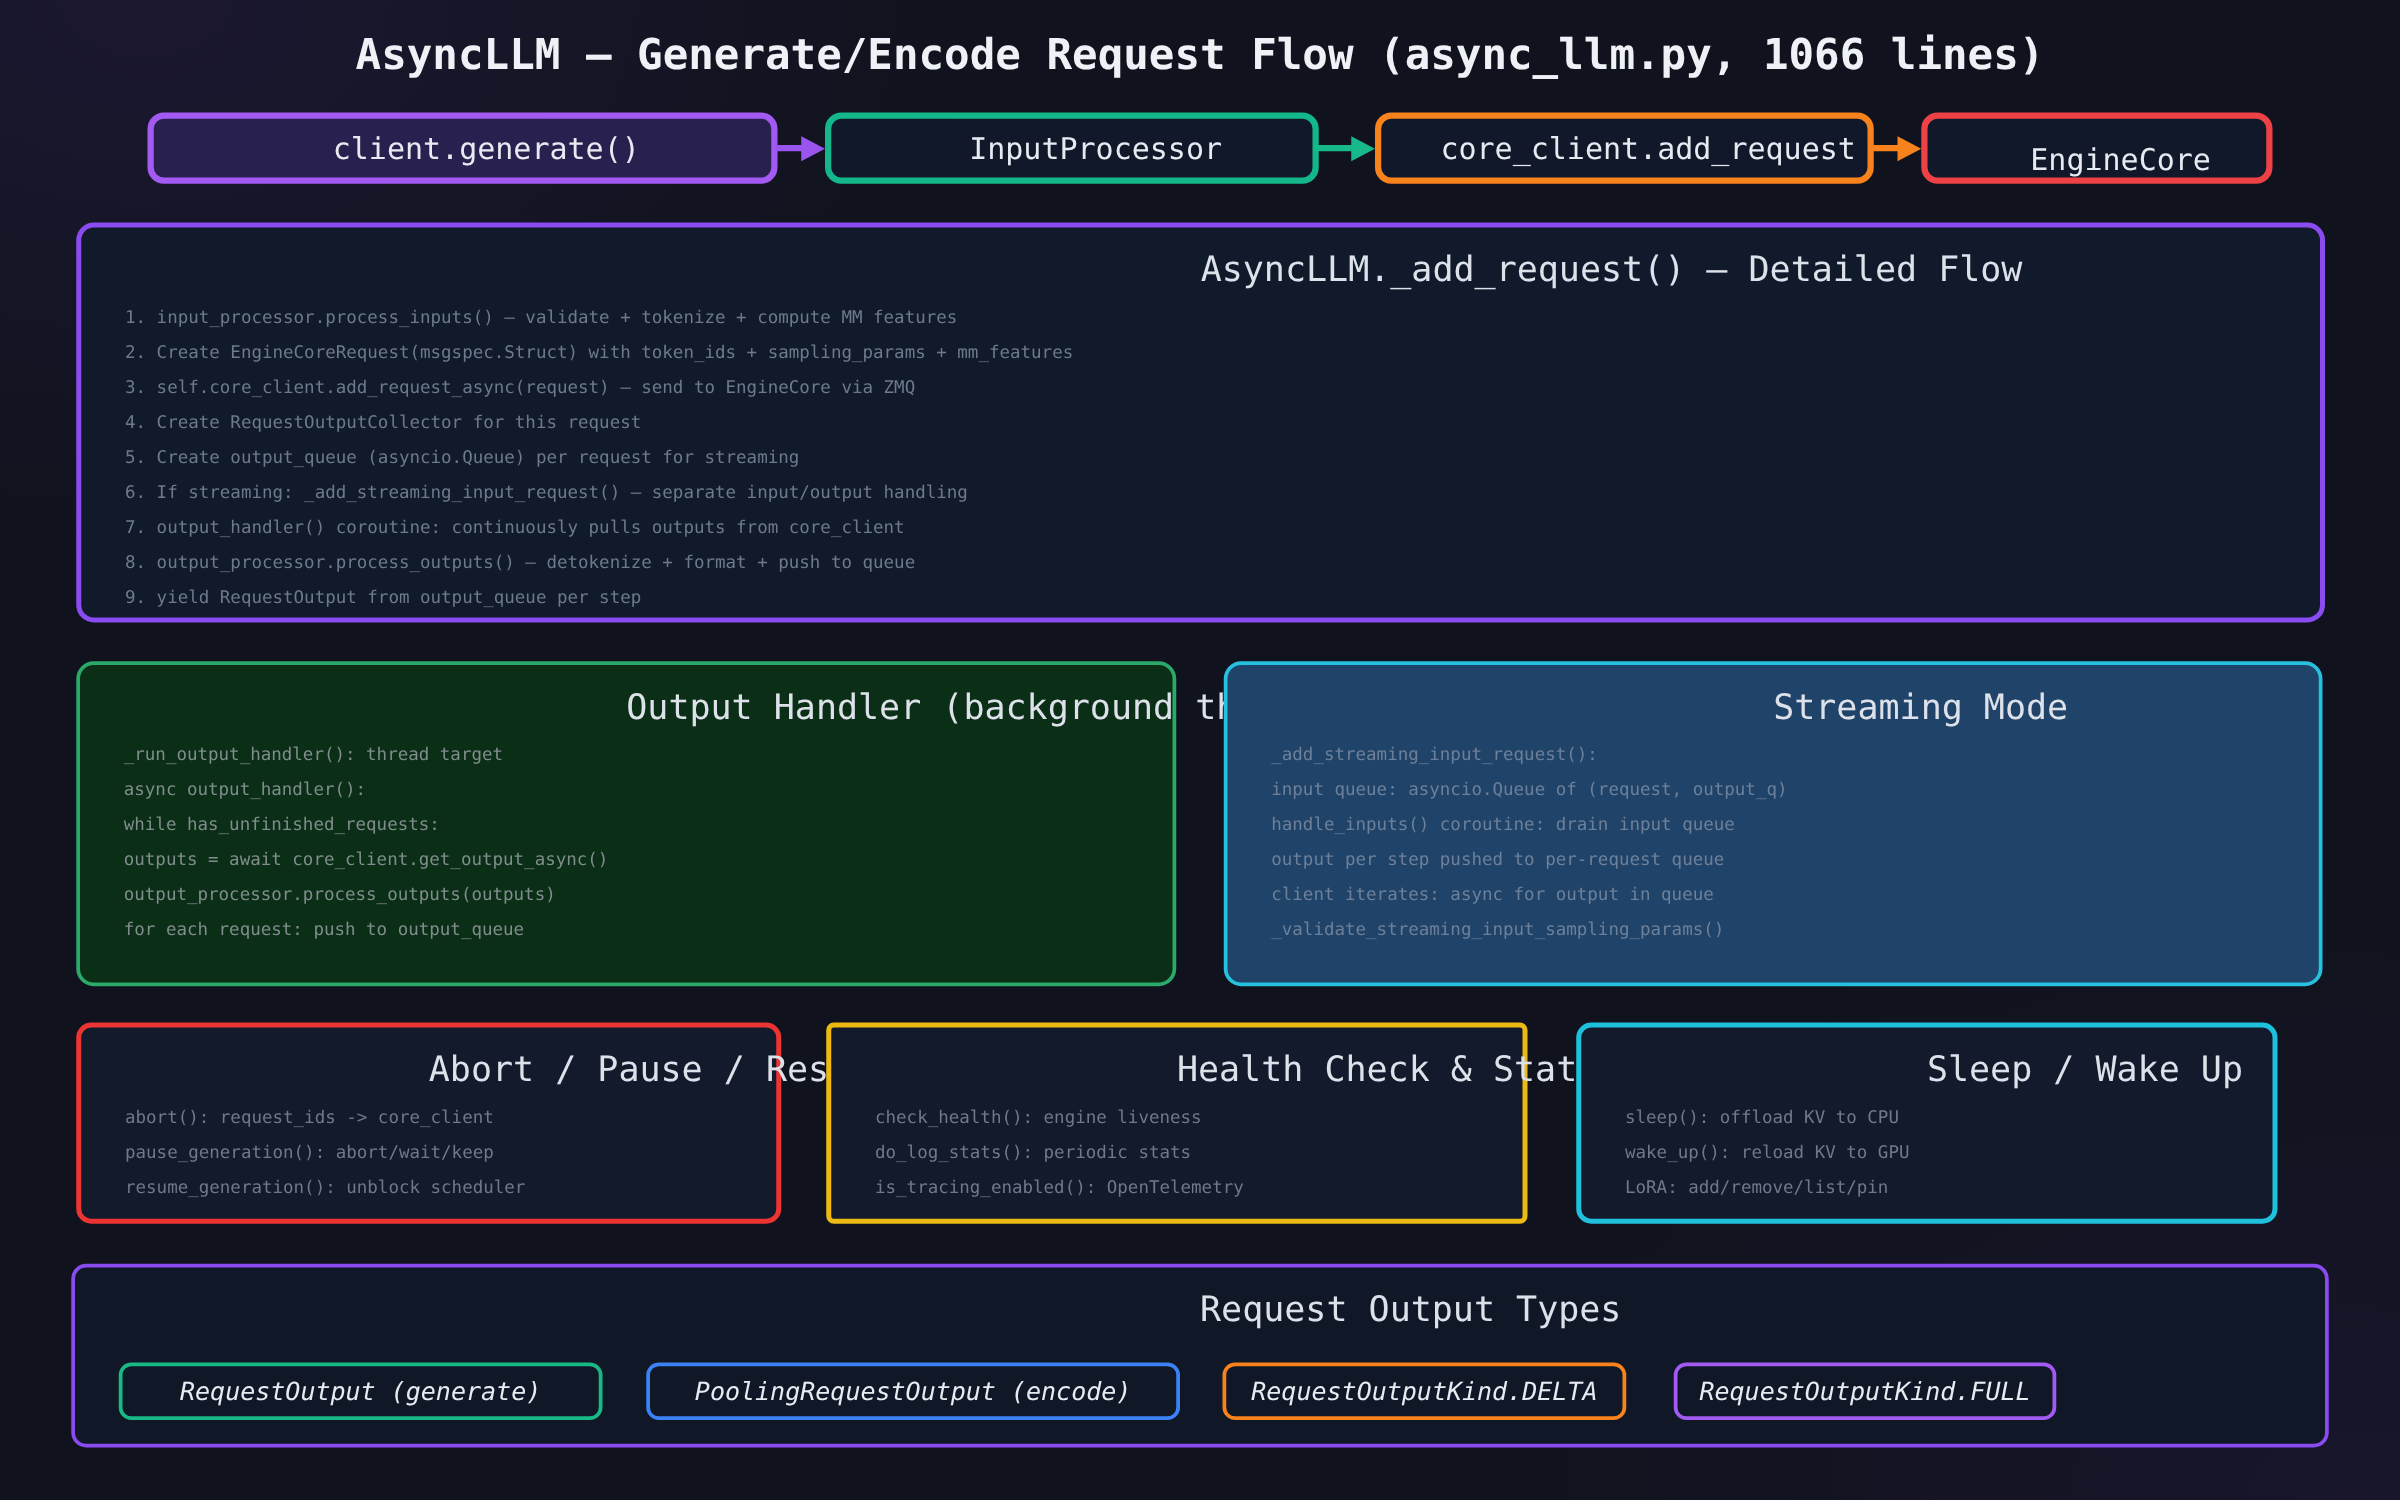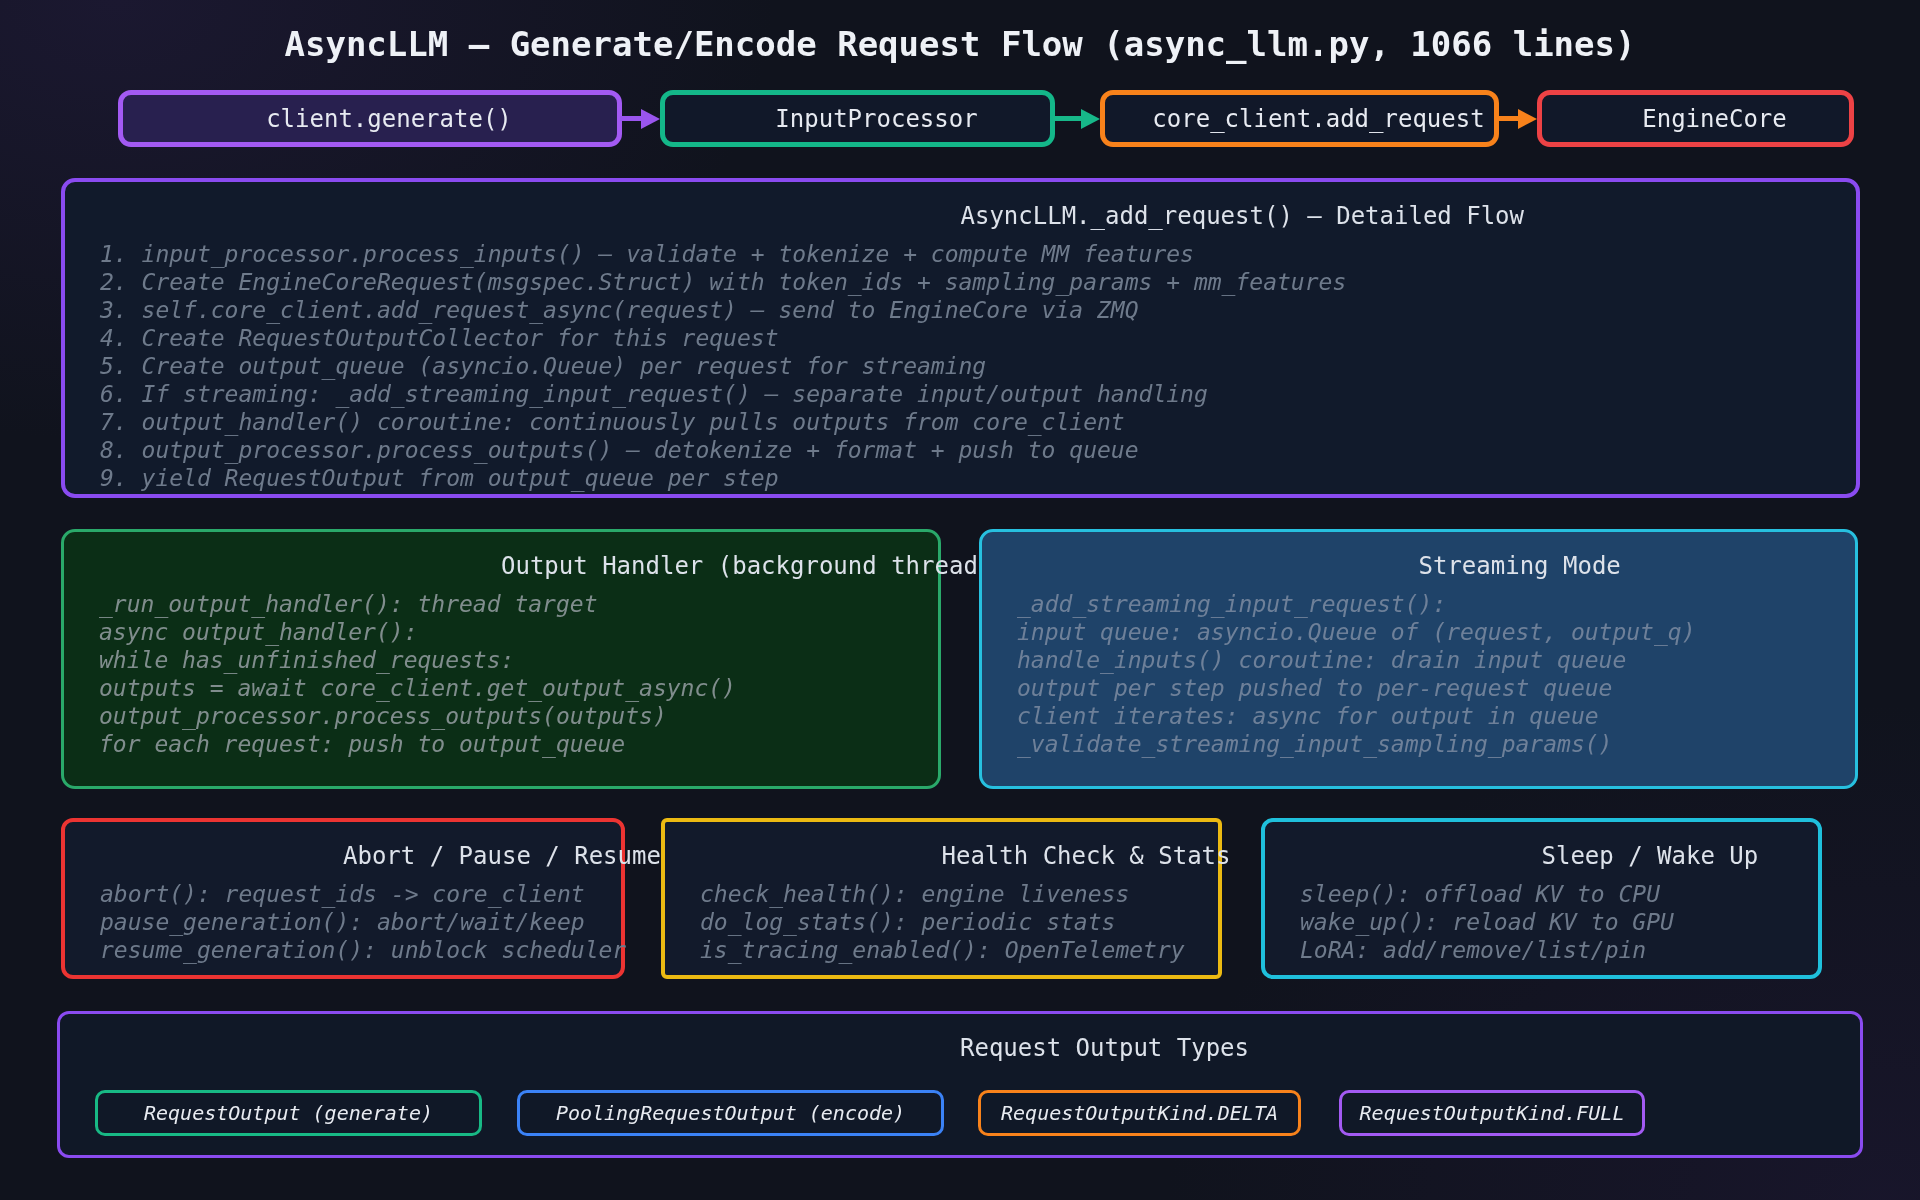--- a/index.html
+++ b/index.html
@@ -20,43 +20,43 @@
   }
   
   .fnode{
     top:90px;height:57px;border-radius:13px;box-sizing:border-box;
     display:flex;align-items:center;justify-content:center;
     font-size:24px;color:#e7eaf1;white-space:nowrap;padding-left:38px;
   }
   .fnode.n1{left:118px;width:504px;background:#28204f;border:5px solid #a35af3;}
   .fnode.n2{left:660px;width:395px;background:#111829;border:5px solid #14b789;align-items:center;}
   .fnode.n3{left:1100px;width:399px;background:#111829;border:5px solid #f8821b;}
-  .fnode.n4{left:1537px;width:317px;background:#111829;border:5px solid #ed4245;}
+  .fnode.n4{left:1537px;width:281px;background:#111829;border:5px solid #ed4245;align-items:flex-end;}
   
   .arrow{top:99px;height:40px;}
   .arrow .shaft{position:absolute;left:0;top:17px;height:5px;}
   .arrow .head{position:absolute;top:10px;width:0;height:0;
     border-top:10px solid transparent;border-bottom:10px solid transparent;}
   .arrow.a1{left:620px;width:40px;}
   .arrow.a1 .shaft{width:22px;background:#9a55ee;}
   .arrow.a1 .head{left:21px;border-left:19px solid #9a55ee;}
   .arrow.a2{left:1053px;width:47px;}
   .arrow.a2 .shaft{width:29px;background:#17b889;}
   .arrow.a2 .head{left:28px;border-left:19px solid #17b889;}
   .arrow.a3{left:1497px;width:40px;}
   .arrow.a3 .shaft{width:22px;background:#f8821b;}
   .arrow.a3 .head{left:21px;border-left:19px solid #f8821b;}
   
   .panel{box-sizing:border-box;border-radius:14px;}
   .panel .ptitle{
     position:absolute;left:50%;top:20px;line-height:28px;
-    font-size:24px;color:#dde2ea;white-space:nowrap;
+    font-size:28px;color:#dde2ea;white-space:nowrap;
   }
   .panel .plines{position:absolute;left:35px;top:58px;}
-  .panel .pline{height:28px;line-height:28px;font-size:23px;white-space:nowrap;font-style:italic;}
+  .panel .pline{height:28px;line-height:28px;font-size:14px;white-space:nowrap;}
   
   .detail{left:61px;top:178px;width:1799px;height:320px;background:#111a2b;border:4px solid #8a4bf0;}
   .detail .pline{color:#6e7a8b;}
   .ohandler{left:61px;top:529px;width:880px;height:260px;background:#0b2e16;border:3px solid #2aa96a;}
   .ohandler .pline{color:#808d8d;}
   .streaming{left:979px;top:529px;width:879px;height:260px;background:#1f4369;border:3px solid #27c0df;}
   .streaming .pline{color:#6e8099;}
   .abortp{left:61px;top:818px;width:564px;height:161px;background:#121a2b;border:4px solid #ec3432;border-radius:12px;}
   .healthp{left:661px;top:818px;width:561px;height:161px;background:#121a2b;border:4px solid #ecba12;border-radius:6px;}
   .sleepp{left:1261px;top:818px;width:561px;height:161px;background:#121a2b;border:4px solid #1fc0dc;border-radius:12px;}

